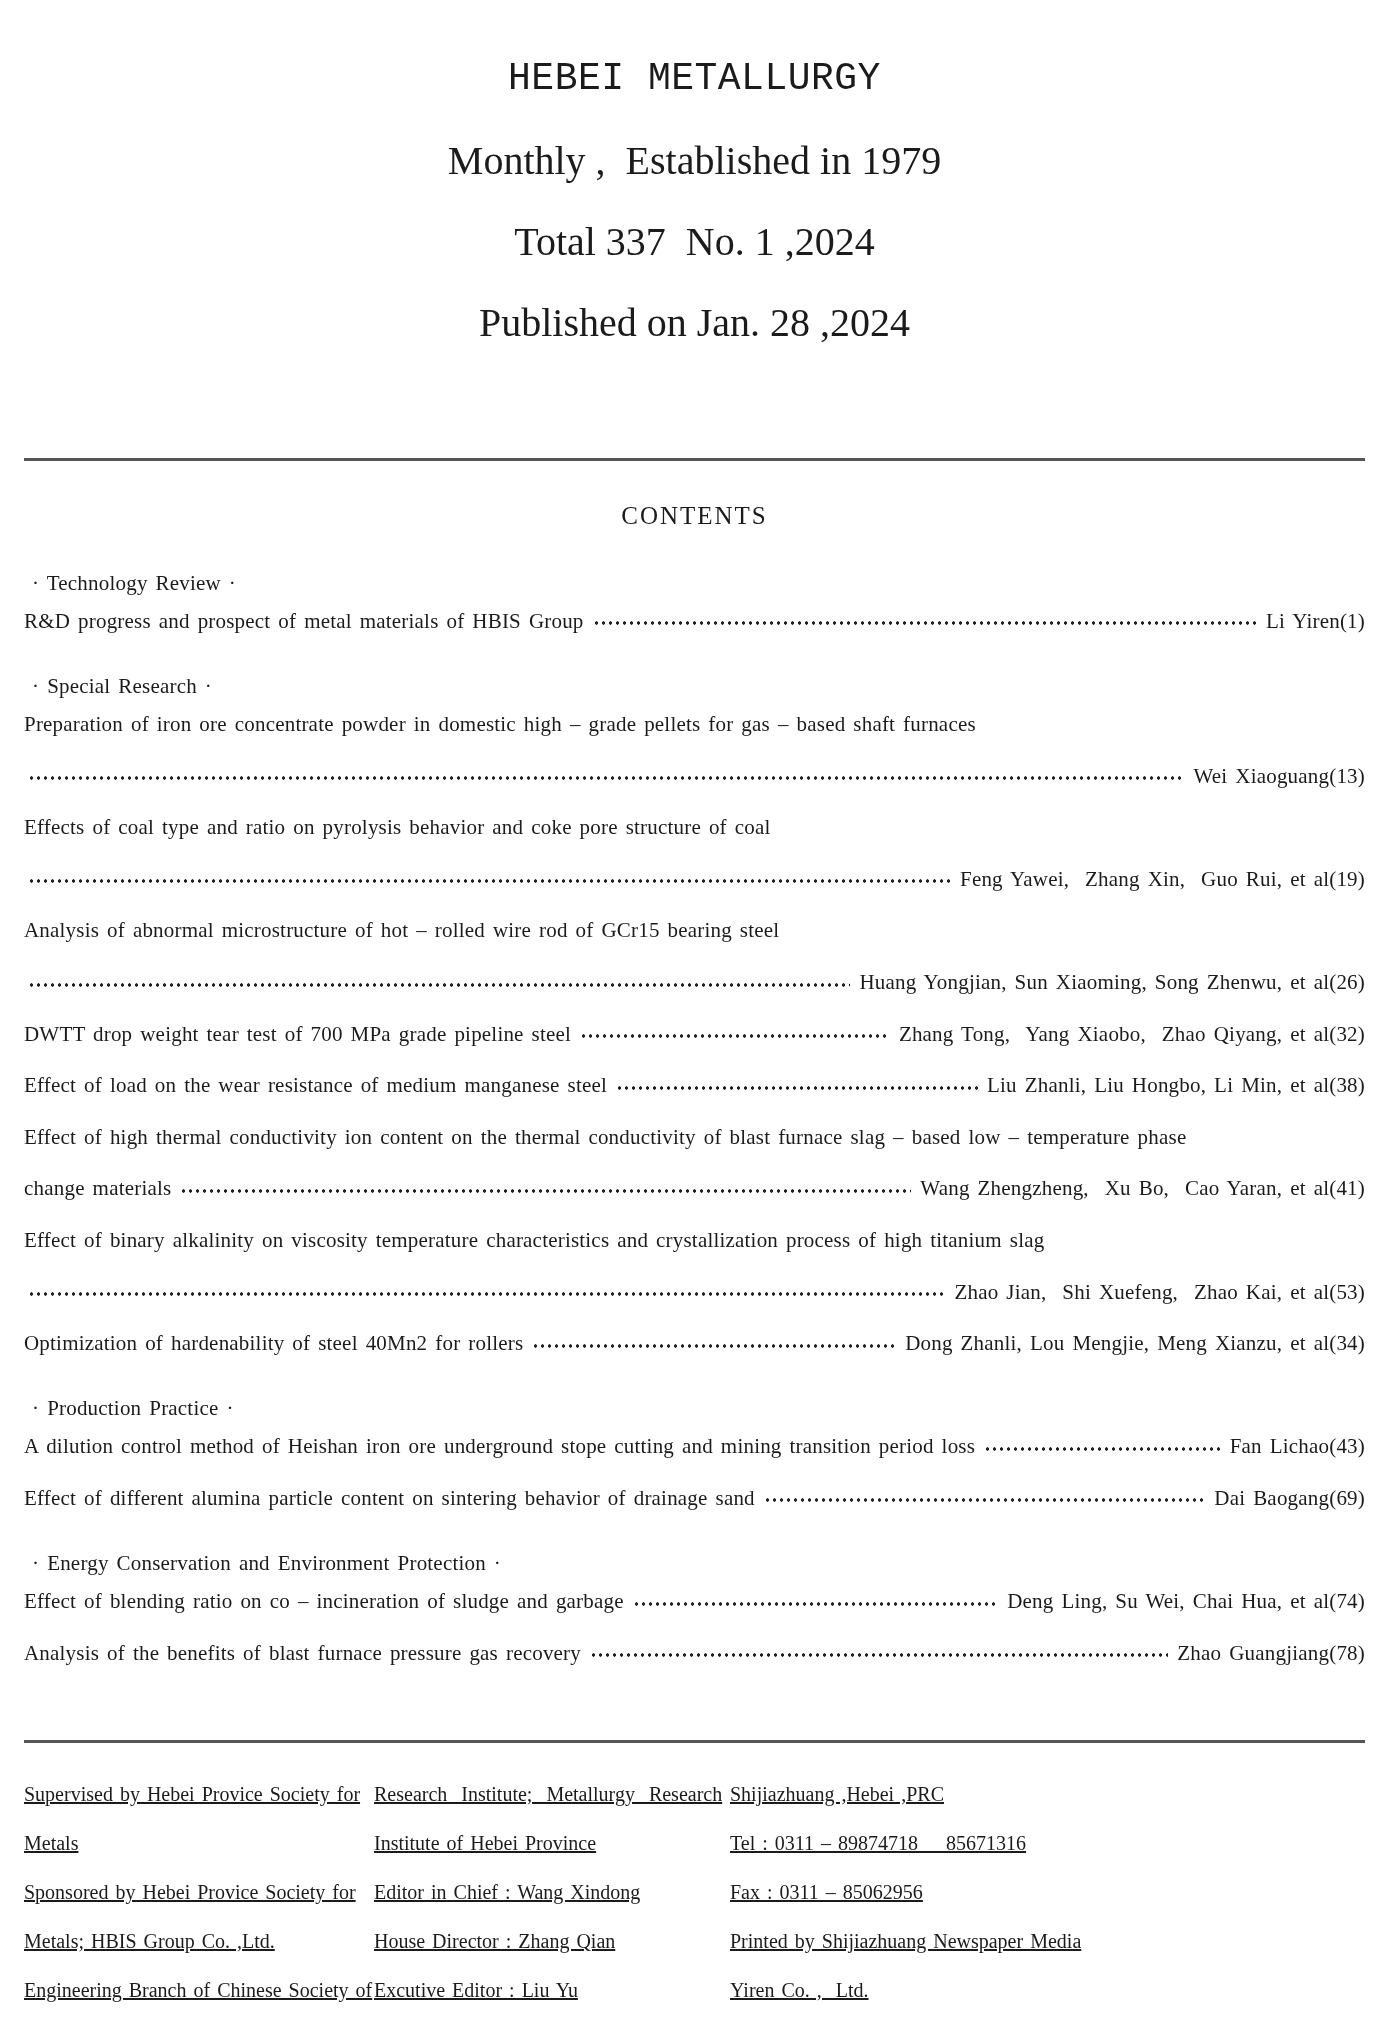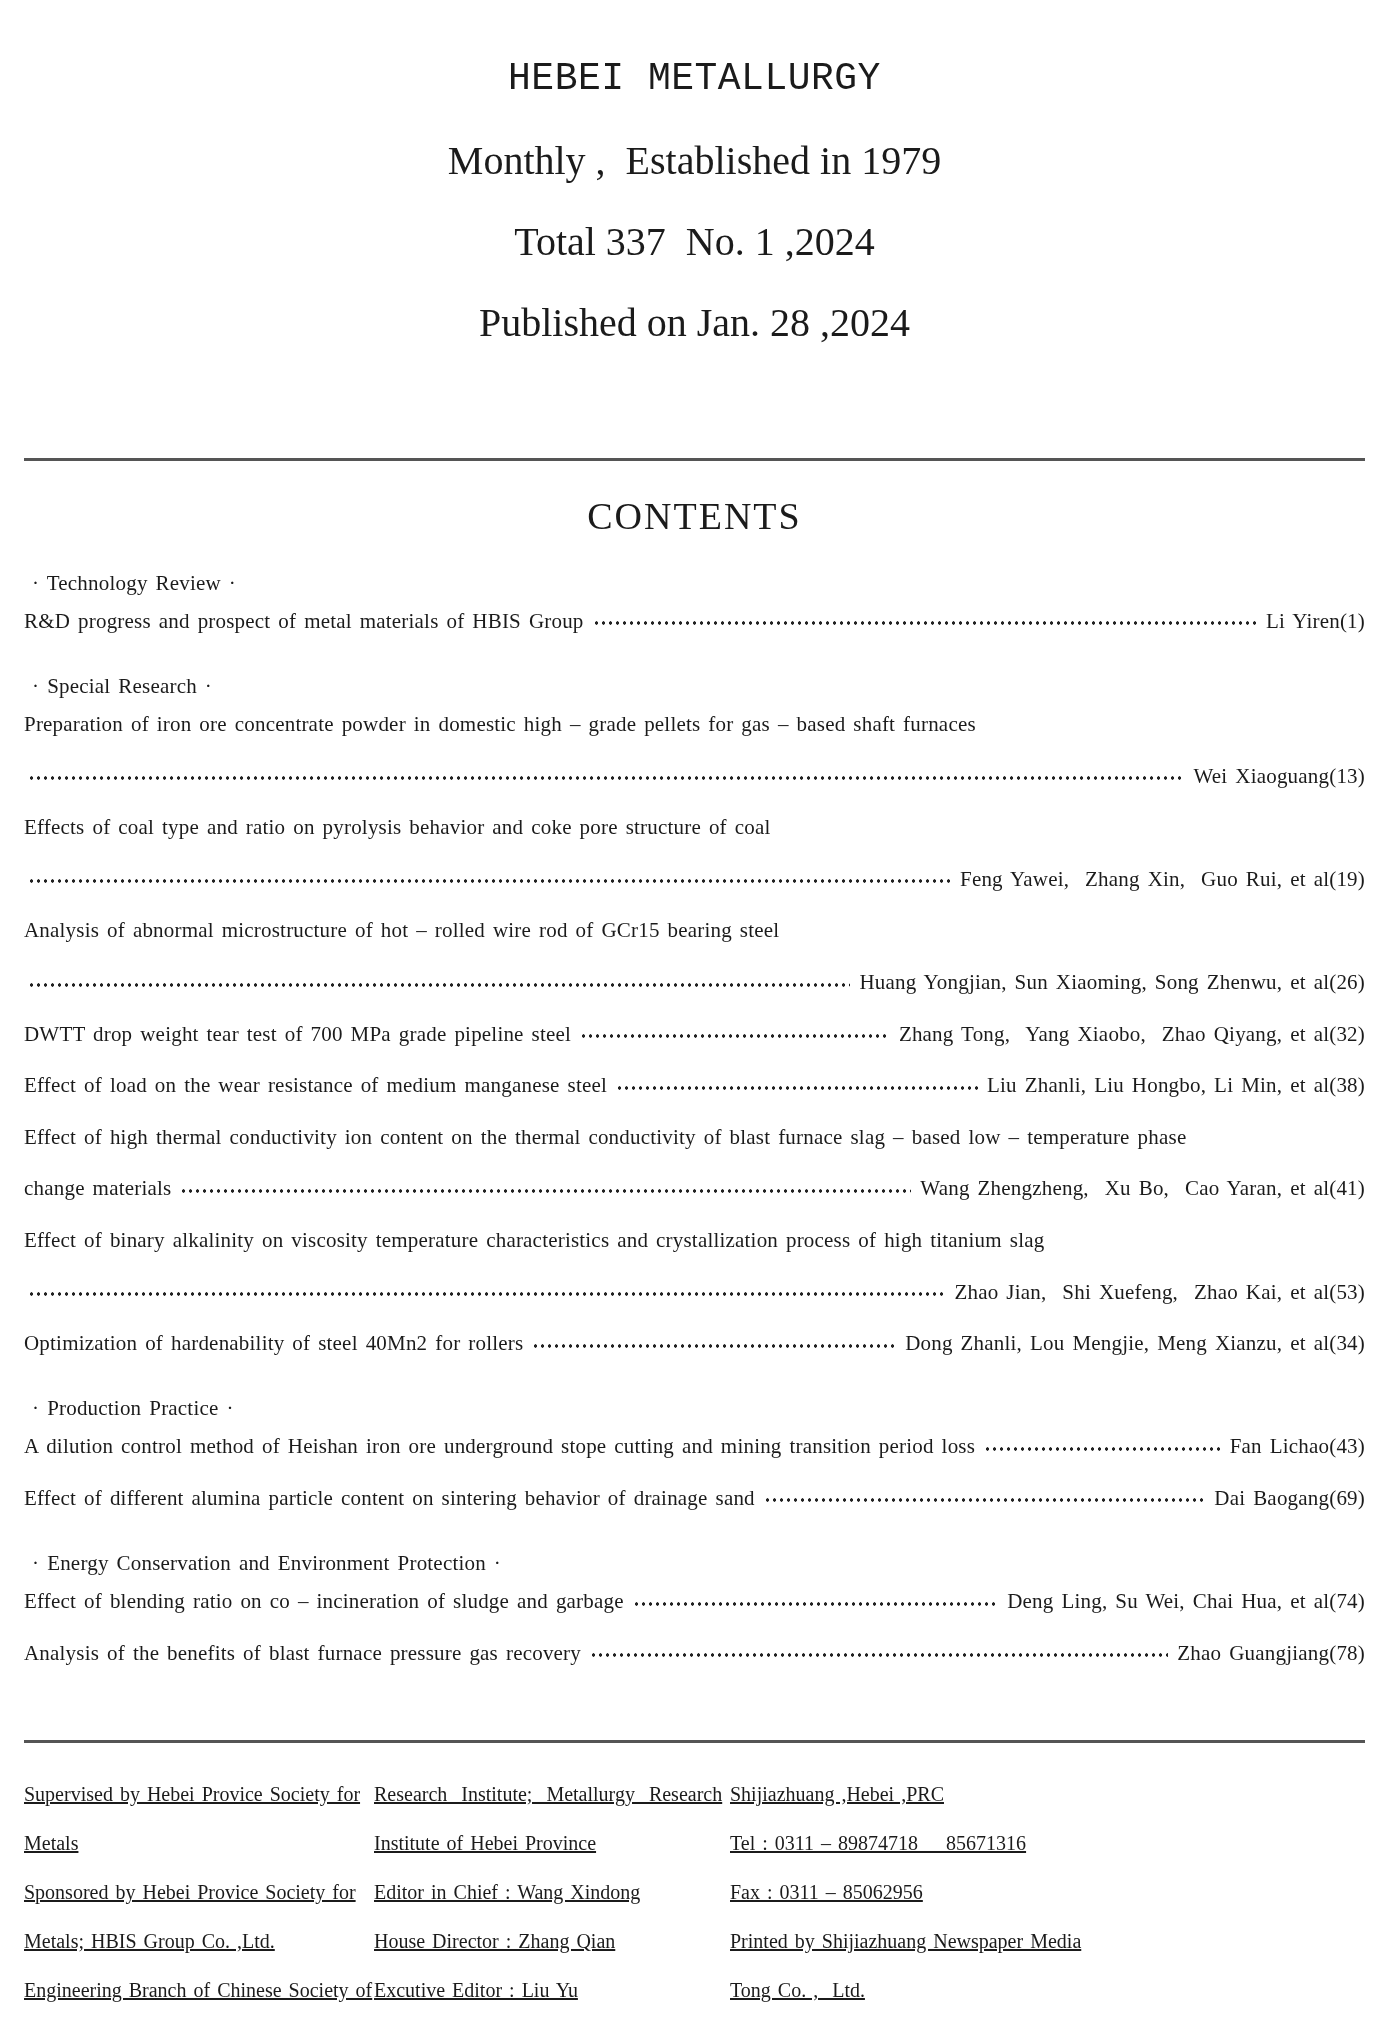--- a/index.html
+++ b/index.html
@@ -15,21 +15,21 @@
   .masthead{text-align:center;white-space:pre;}
   .masthead .h1{font-size:38px;line-height:46px;letter-spacing:.5px;font-family:Liberation Mono, monospace;}
   .masthead .h2{font-size:40px;line-height:45px;}
 
   .rule{height:3px;background:#555;}
   .rule.top{margin-top:77px;}
   .rule.bottom{margin-top:61px;}
 
   
   .contents-heading{
-    text-align:center;font-size:38px;line-height:38px;
+    text-align:center;font-size:25px;line-height:38px;
     letter-spacing:2px;margin-top:36px;
   }
   .toc{margin-top:9px;font-size:21px;letter-spacing:.2px;word-spacing:2.5px;}
   .row{height:51.6px;display:flex;align-items:center;}
   .row.section{padding-left:8px;align-items:flex-end;}
   .t{white-space:pre;flex:0 0 auto;}
   .a{white-space:pre;flex:0 0 auto;}
   .leader{
     flex:1 1 auto;min-width:30px;height:12px;
     background-image:radial-gradient(circle at 3.5px 6px,#222 1.45px,rgba(0,0,0,0) 1.9px);
@@ -189,18 +189,18 @@
       <div class="fl">House Director : Zhang Qian</div>
       <div class="fl">Excutive Editor : Liu Yu</div>
       <div class="fl">Edited by Publishing house of Hebei</div>
 
     </div>
     <div class="fcol">
       <div class="fl">Shijiazhuang ,Hebei ,PRC</div>
       <div class="fl">Tel : 0311 – 89874718    85671316</div>
       <div class="fl">Fax : 0311 – 85062956</div>
       <div class="fl">Printed by Shijiazhuang Newspaper Media</div>
-      <div class="fl">Tong Co. ,  Ltd.</div>
+      <div class="fl">Yiren Co. ,  Ltd.</div>
       <div class="fl">Distributed  at home and abroad</div>
     </div>
   </div>
 
 </div>
 
 </body></html>

